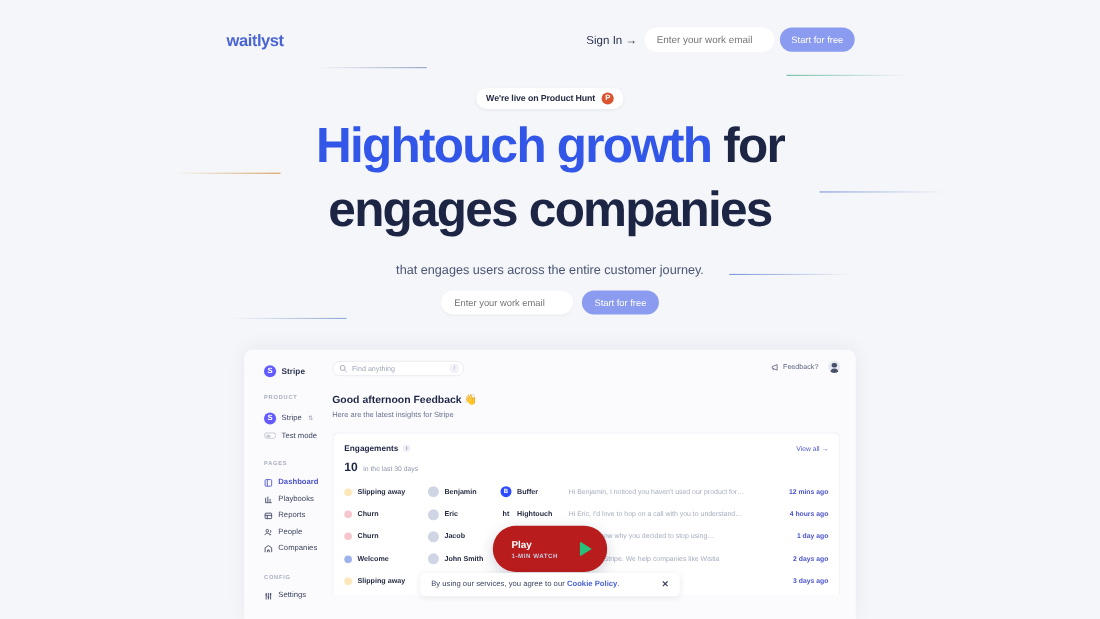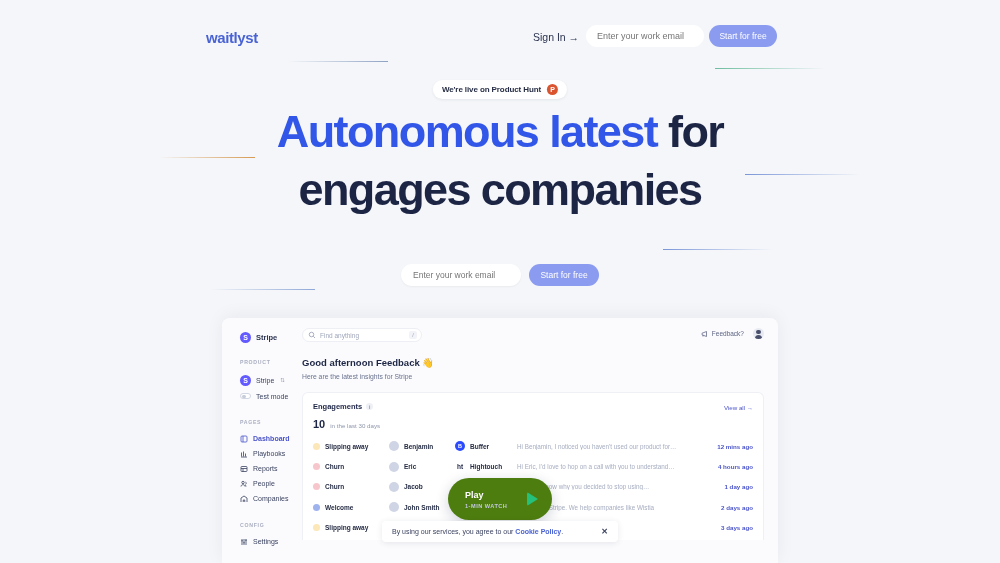--- a/index.html
+++ b/index.html
@@ -152,21 +152,21 @@
   .user .nm { font-size: 6.5px; font-weight: 700; color: #262d44; white-space: nowrap; }
   .app { display: flex; align-items: center; gap: 5px; }
   .app-ico { width: 10px; height: 10px; border-radius: 50%; flex-shrink: 0; display:flex; align-items:center; justify-content:center; font-size: 5.5px; font-weight:700; color:#fff; }
   .app .nm { font-size: 6.5px; font-weight: 700; color: #262d44; white-space: nowrap; }
   .msg { font-size: 6.3px; color: #a6adc0; white-space: nowrap; overflow: hidden; text-overflow: ellipsis; }
   .time { font-size: 6.2px; color: #4a54c9; font-weight: 600; white-space: nowrap; }
 
   
   .play-pill {
     position: absolute; left: 50%; transform: translateX(-50%); top: 478px;
-    width: 104px; height: 42px; border-radius: 21px; background: #4d7c0f;
+    width: 104px; height: 42px; border-radius: 21px; background: #b91c1c;
     display: flex; align-items: center; justify-content: space-between;
     padding: 0 14px 0 17px; cursor: pointer;
     box-shadow: 0 4px 14px rgba(20,30,70,0.2);
   }
   .play-pill .t1 { font-size: 9px; font-weight: 700; color: #fff; line-height: 11px; }
   .play-pill .t2 { font-size: 5.6px; font-weight: 700; color: #c3cade; letter-spacing: 0.5px; margin-top: 2px; }
   .tri { width: 0; height: 0; border-left: 11px solid #25c07a; border-top: 7px solid transparent; border-bottom: 7px solid transparent; border-radius: 2px; }
 
   
   .cookie {
@@ -197,26 +197,27 @@
     <input class="nav-email" placeholder="Enter your work email" style="">
     <button class="nav-cta">Start for free</button>
   </div>
 
   <div class="ph-badge">
     <span class="txt">We're live on Product Hunt</span>
     <span class="ph-dot">P</span>
   </div>
 
   <h1 class="h1">
-    <span class="blue">Autonomous latest</span><span> for</span><br>
+    <span class="blue">Hightouch growth</span><span> for</span><br>
     <span>engages companies</span>
   </h1>
 
   <div class="sub">
     <br>
+    <span>that engages users across the entire customer journey.</span>
   </div>
 
   <div class="hero-form">
     <input class="hero-email" placeholder="Enter your work email" style="">
     <button class="hero-cta">Start for free</button>
   </div>
 
   <div class="dash">
 
     <div class="dash-side">

